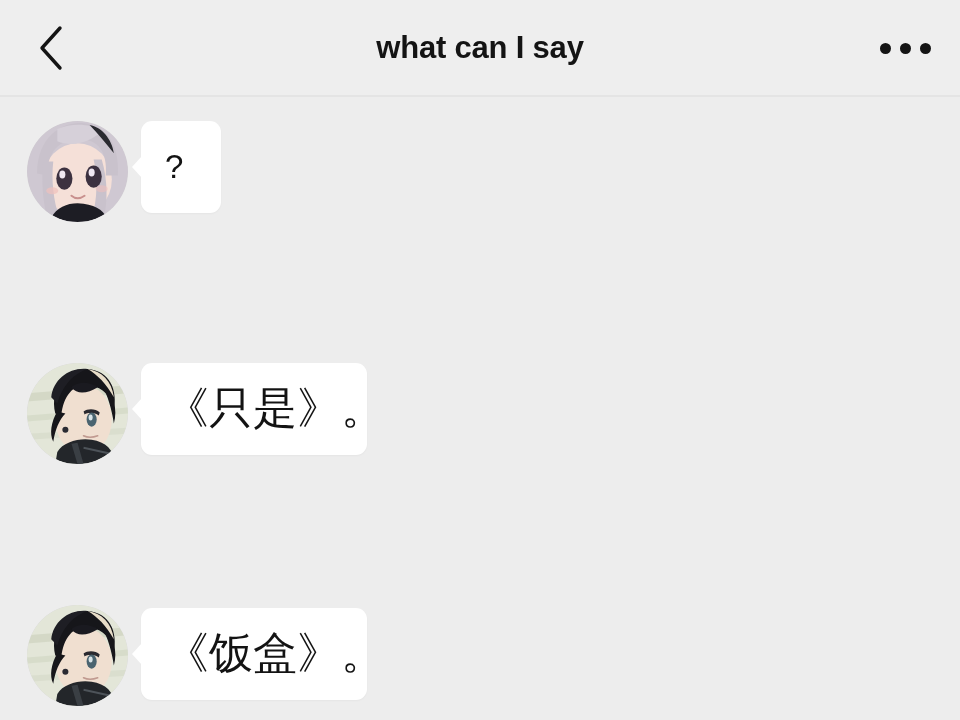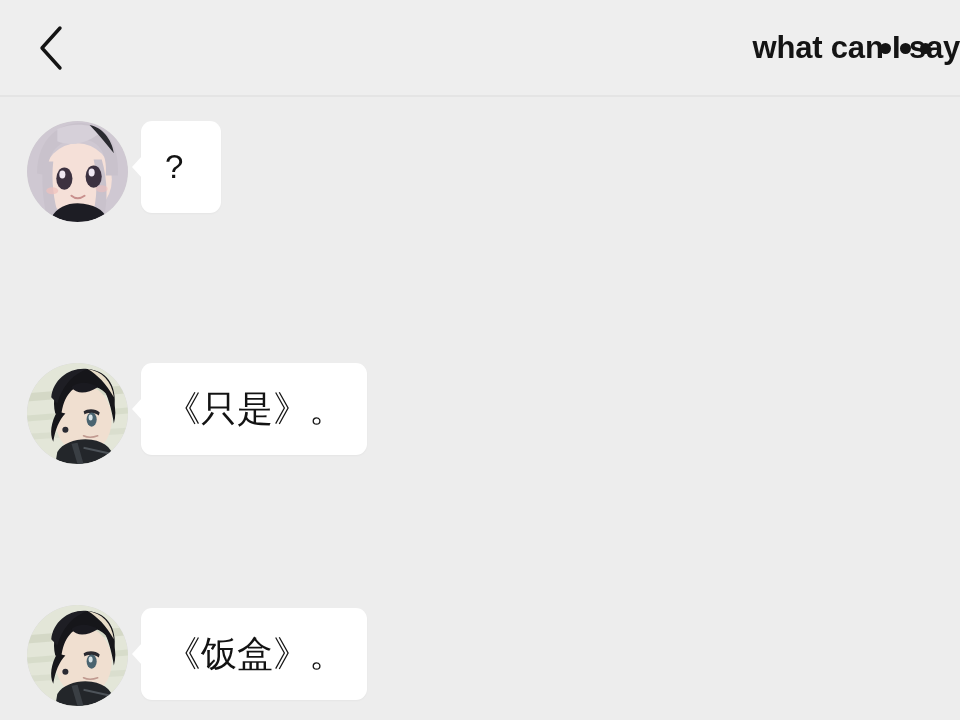--- a/index.html
+++ b/index.html
@@ -48,21 +48,21 @@
   }
   .back-btn svg { display: block; }
 
   .header-title {
     position: absolute;
     left: 0;
     top: 0;
     width: 960px;
     height: 95px;
     line-height: 95px;
-    text-align: right;
+    text-align: center;
     font-size: 31px;
     font-weight: bold;
     color: #141414;
     letter-spacing: -0.2px;
     white-space: nowrap;
   }
 
   .more-btn {
     position: absolute;
     right: 20px;
@@ -133,25 +133,25 @@
     top: 50%;
     transform: translateY(-50%);
     width: 0;
     height: 0;
     border-top: 11px solid transparent;
     border-bottom: 11px solid transparent;
     border-right: 10px solid #ffffff;
   }
 
   .bubble-text {
-    font-size: 36px;
+    font-size: 44px;
     line-height: 1.15;
     color: #131313;
     white-space: nowrap;
-    font-family: Liberation Sans, sans-serif;
+    font-family: Liberation Serif, serif;
   }
   .bubble-text.latin {
     font-family: "Liberation Sans", "DejaVu Sans", sans-serif;
     font-size: 33px;
   }
 </style>
 </head>
 <body>
 
 <div id="app">

